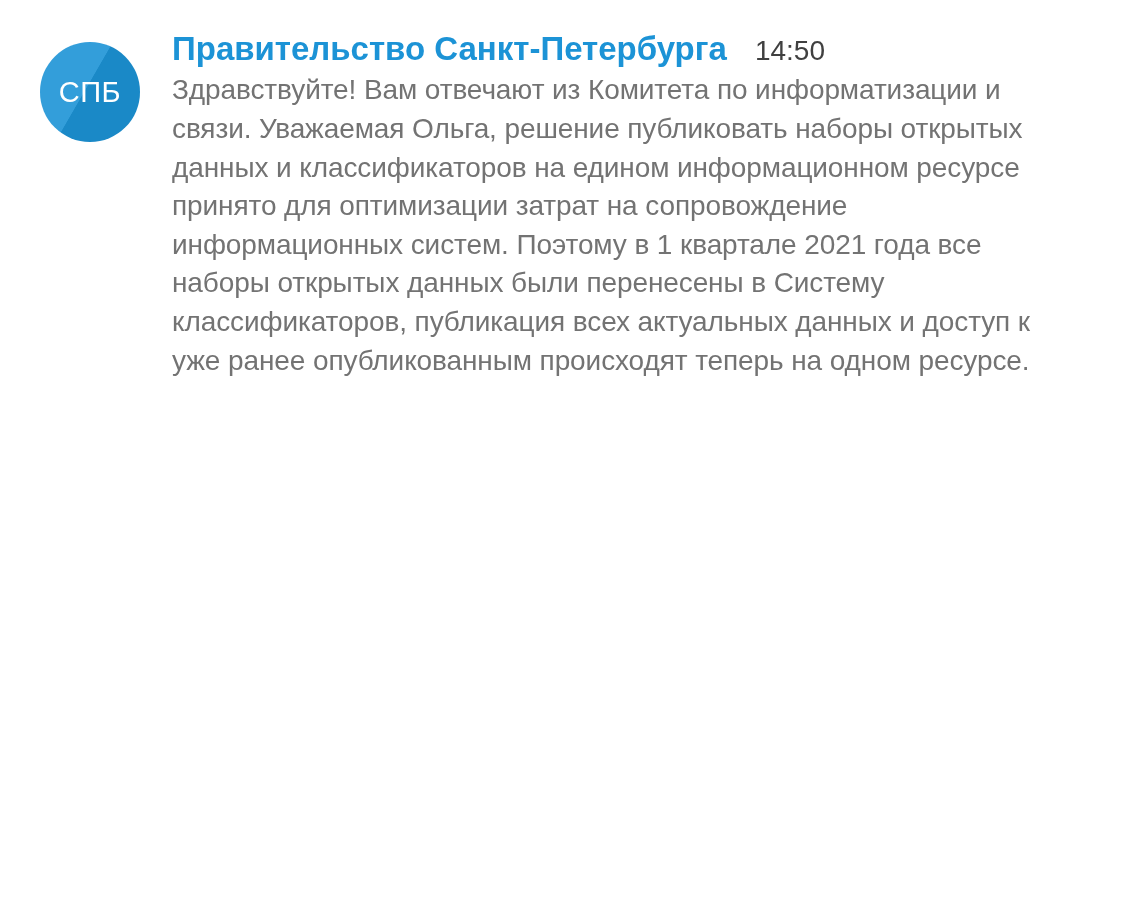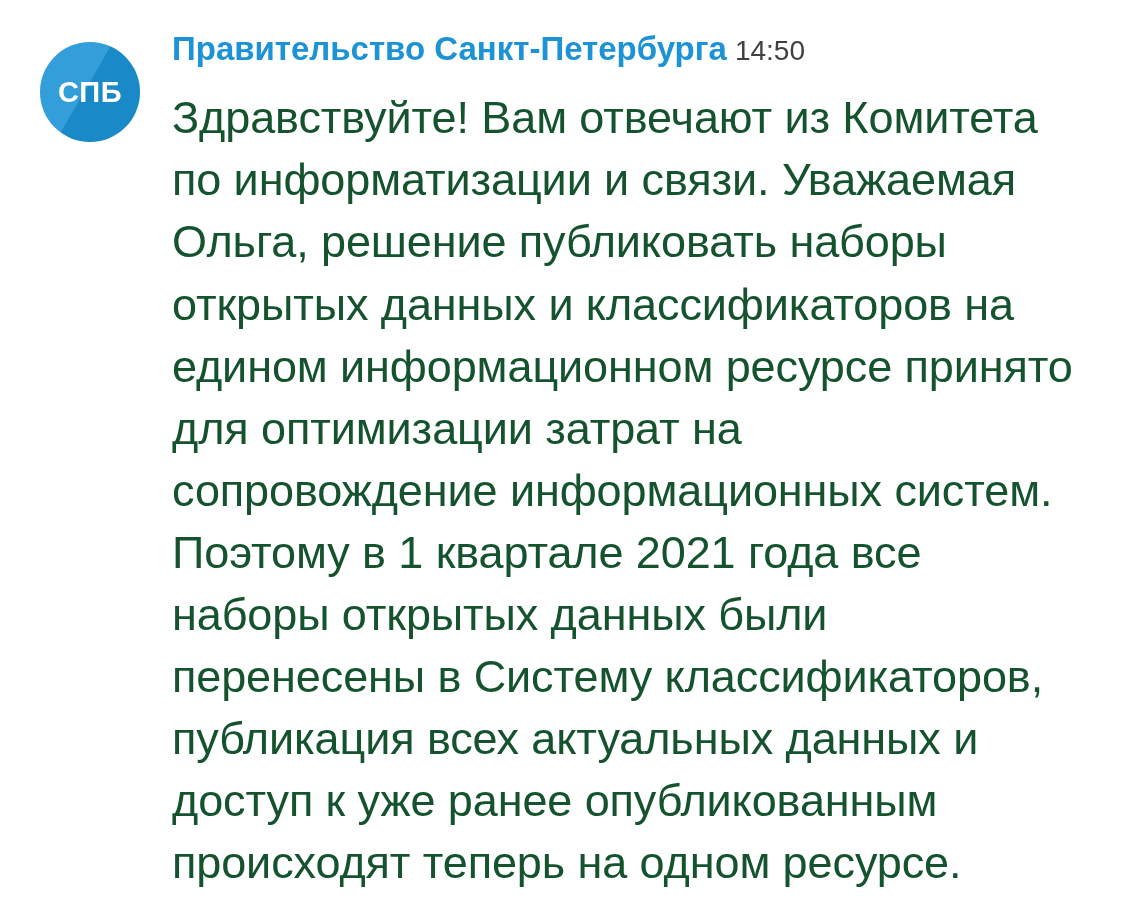--- a/index.html
+++ b/index.html
@@ -43,52 +43,52 @@
     width: 100%;
     height: 100%;
     background: linear-gradient(120deg, rgba(255,255,255,0.10) 0%, rgba(255,255,255,0.10) 46%, rgba(0,0,0,0.07) 46.5%, rgba(0,0,0,0.07) 100%);
     pointer-events: none;
   }
   .avatar-text {
     position: relative;
     z-index: 2;
     color: #ffffff;
     font-size: 29px;
-    font-weight: bold;
+    font-weight: normal;
     letter-spacing: 0.5px;
     font-family: "Liberation Sans", sans-serif;
   }
   .body {
     flex: 1 1 auto;
     padding-left: 28px;
     min-width: 0;
   }
   .header-row {
     display: flex;
     align-items: baseline;
-    gap: 8px;
-    margin-bottom: 18px;
+    gap: 28px;
+    margin-bottom: 2px;
   }
   .sender-name {
     font-size: 33px;
     font-weight: bold;
     color: #1c93d6;
     line-height: 1.25;
     white-space: nowrap;
   }
   .timestamp {
     font-size: 28px;
     color: #404040;
     line-height: 1.25;
     white-space: nowrap;
   }
   .msg-text {
-    font-size: 45px;
+    font-size: 28px;
     line-height: 1.38;
-    color: #14532d;
+    color: #737373;
     letter-spacing: -0.1px;
     word-wrap: break-word;
   }
 </style>
 </head>
 <body>
 
 <div class="message">
 
   <div class="avatar-wrap">

